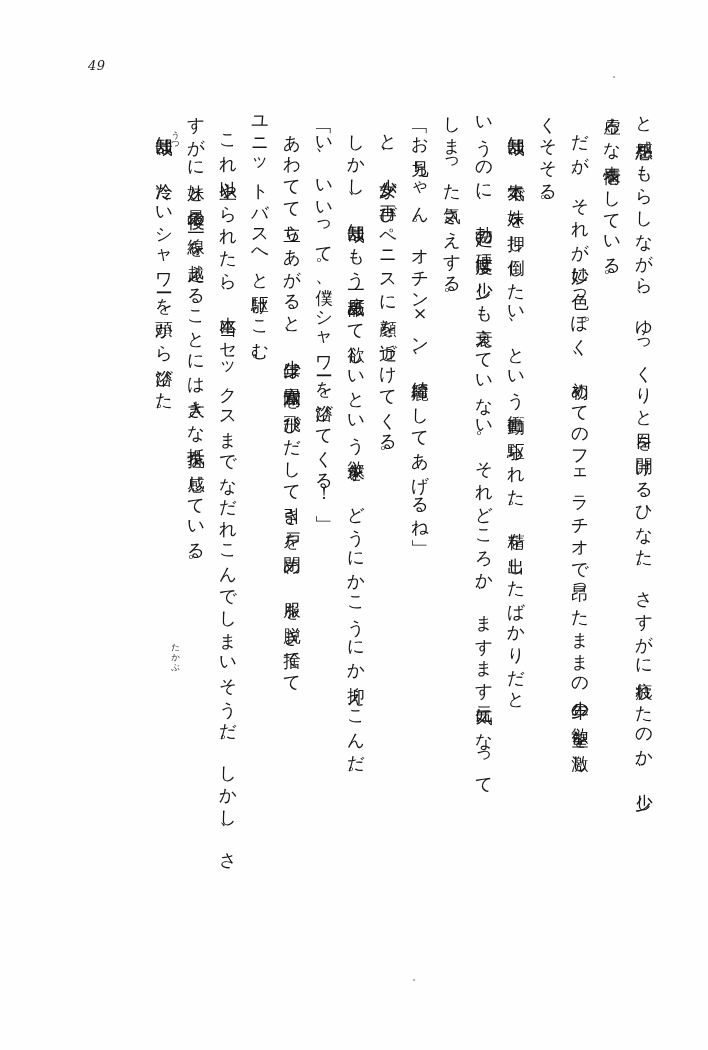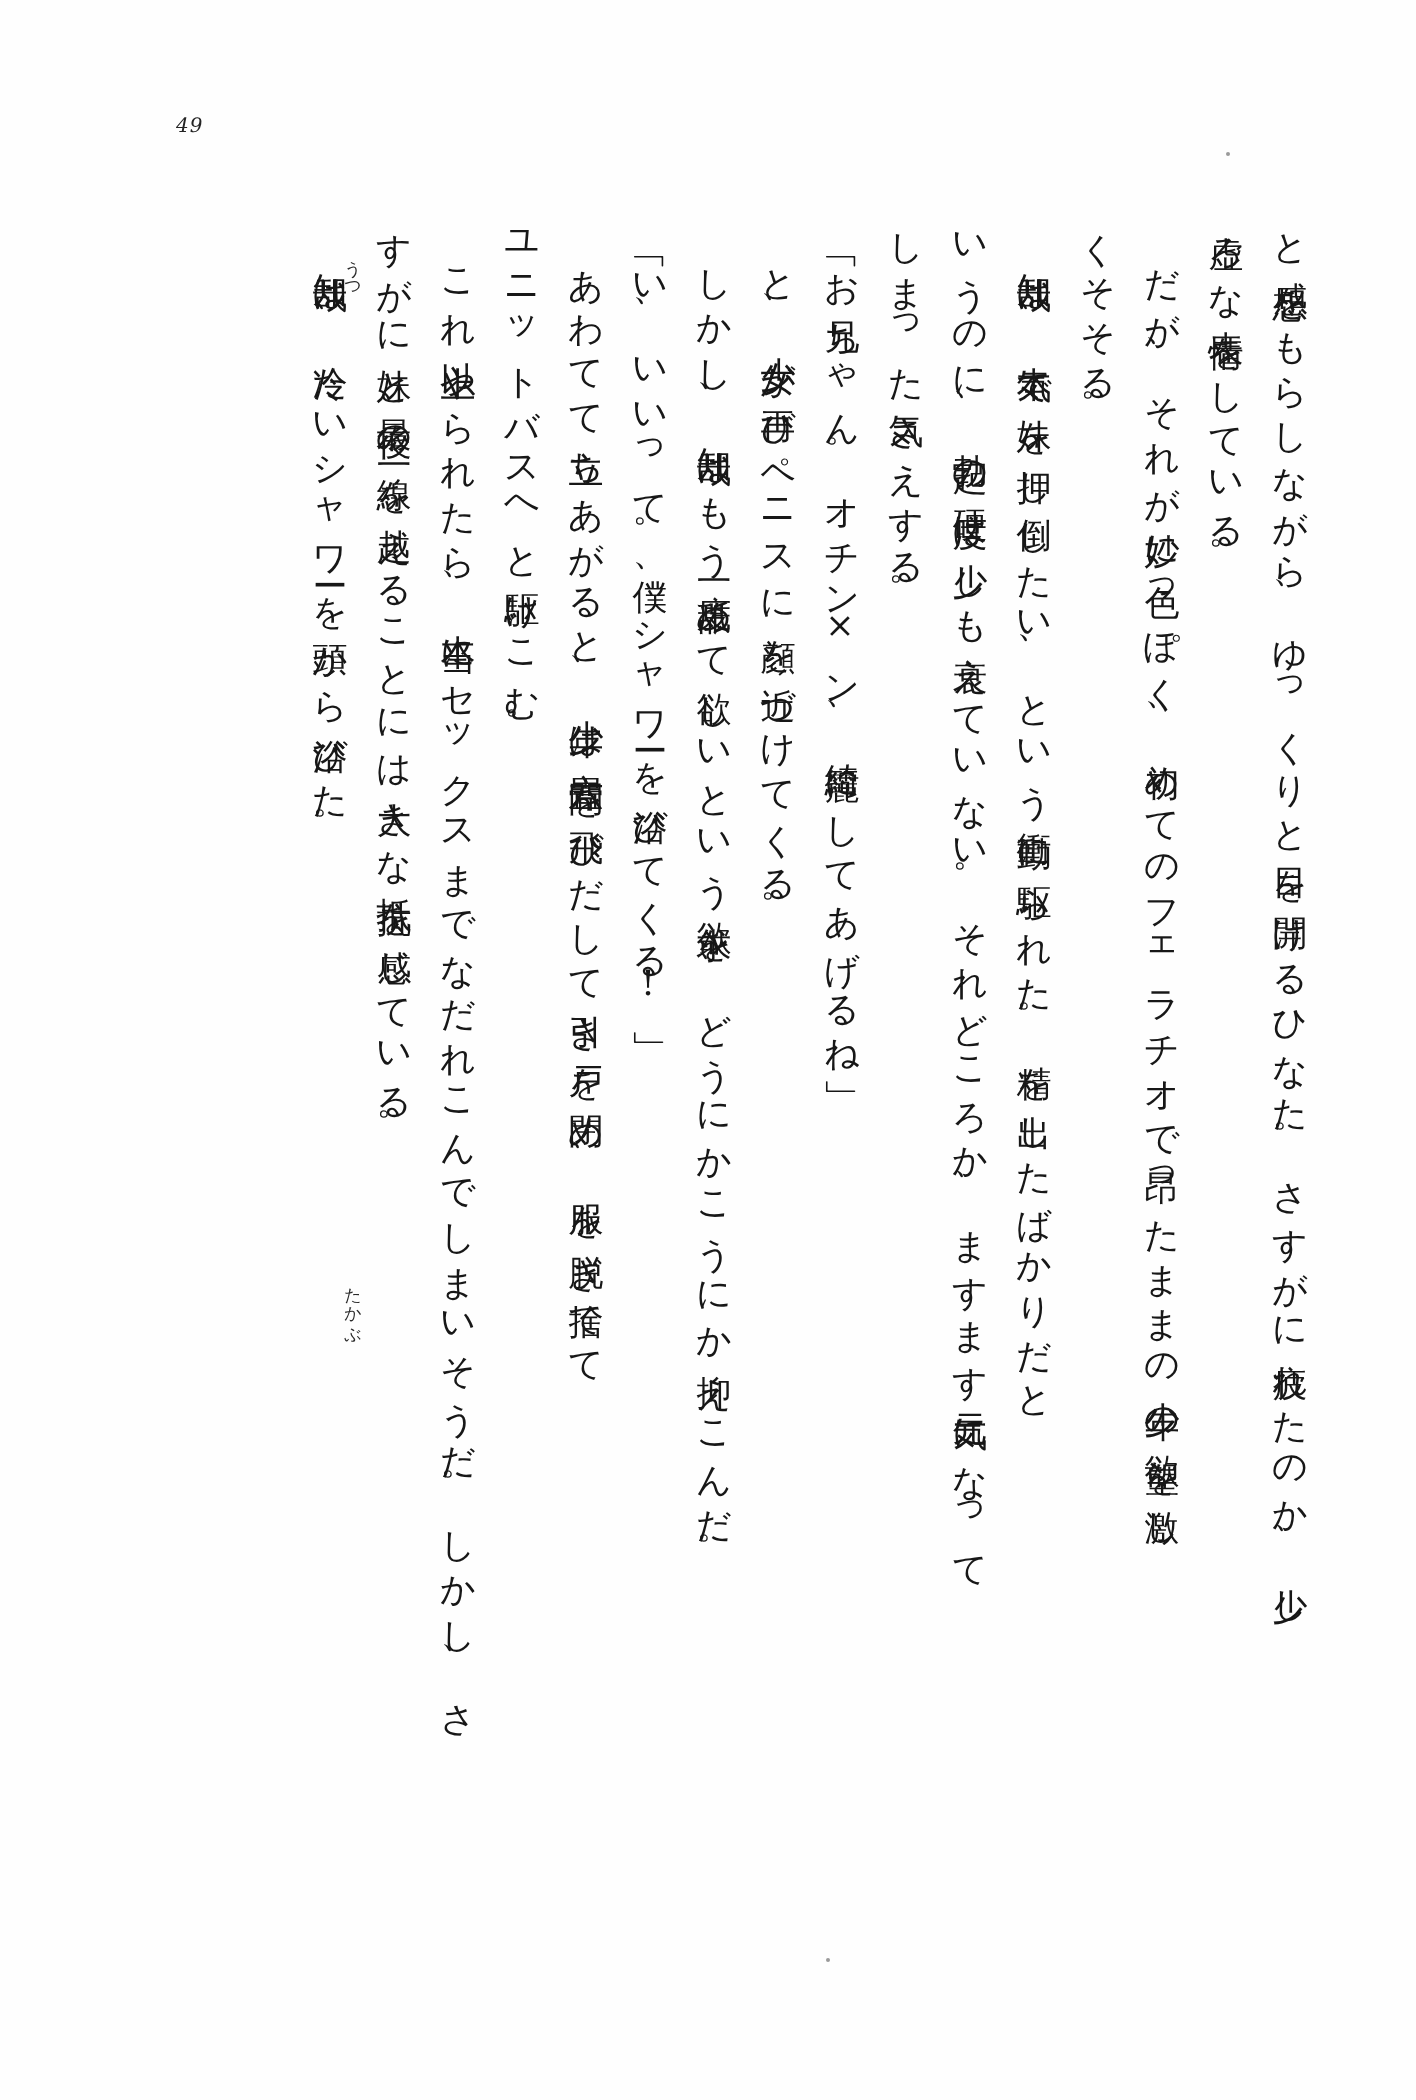--- a/index.html
+++ b/index.html
@@ -24,21 +24,21 @@
     background: #fefefe;
   }
 
   
   .page-number {
     position: absolute;
     top: 58px;
     left: 88px;
     font-family: "DejaVu Serif", "Liberation Serif", serif;
     font-style: italic;
-    font-size: 10px;
+    font-size: 13px;
     color: #242424;
     letter-spacing: 0.5px;
   }
 
   
   .text-block {
     position: absolute;
     top: 104px;
     right: 56px;
     height: 880px;

